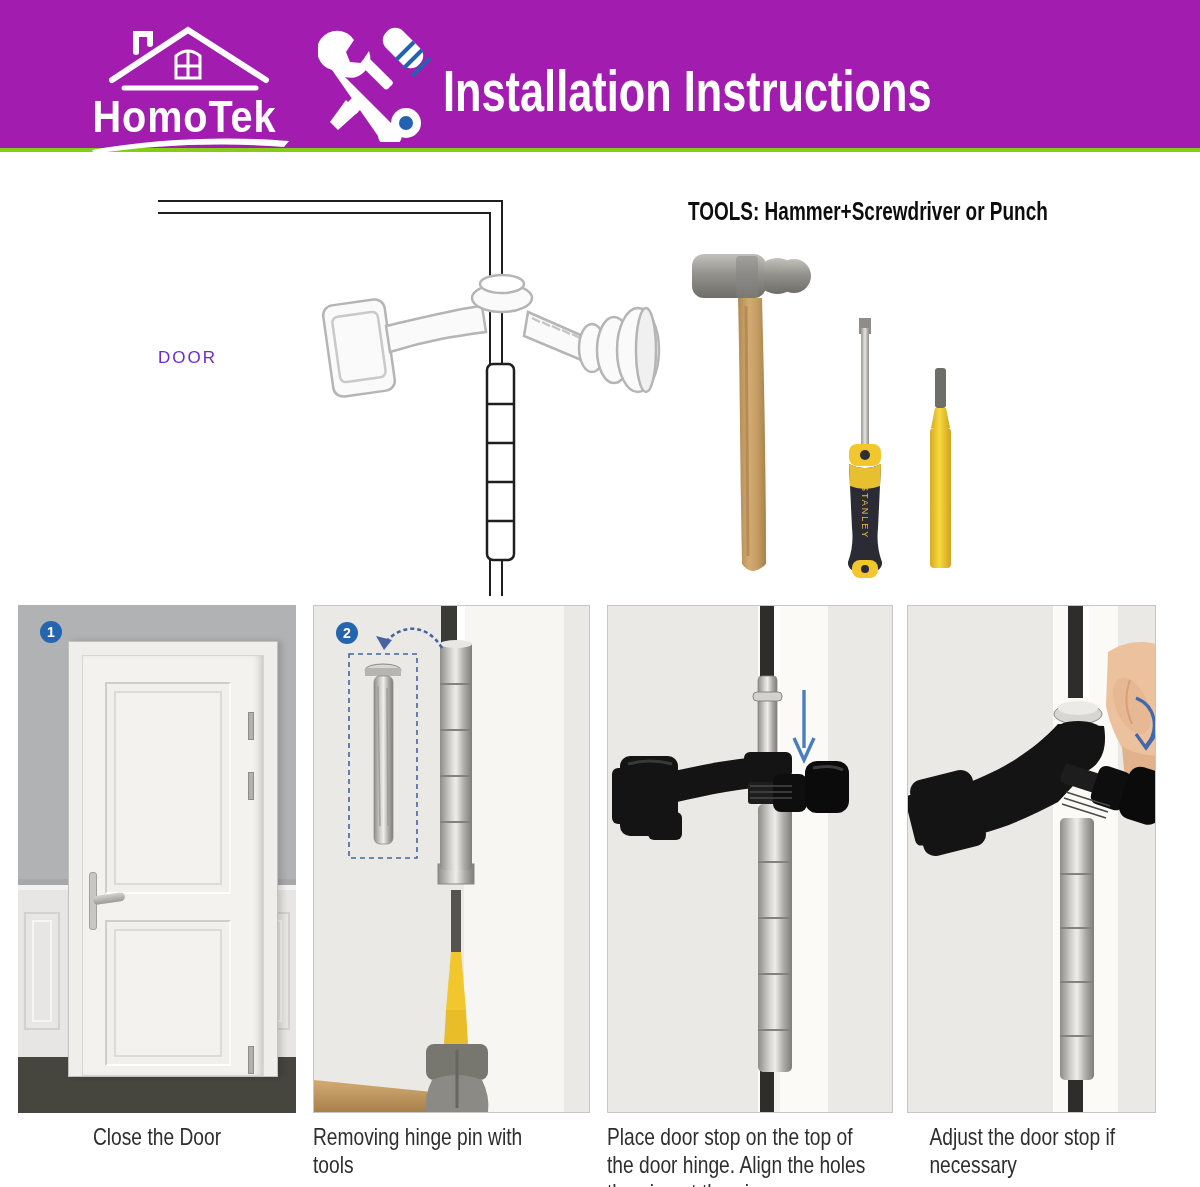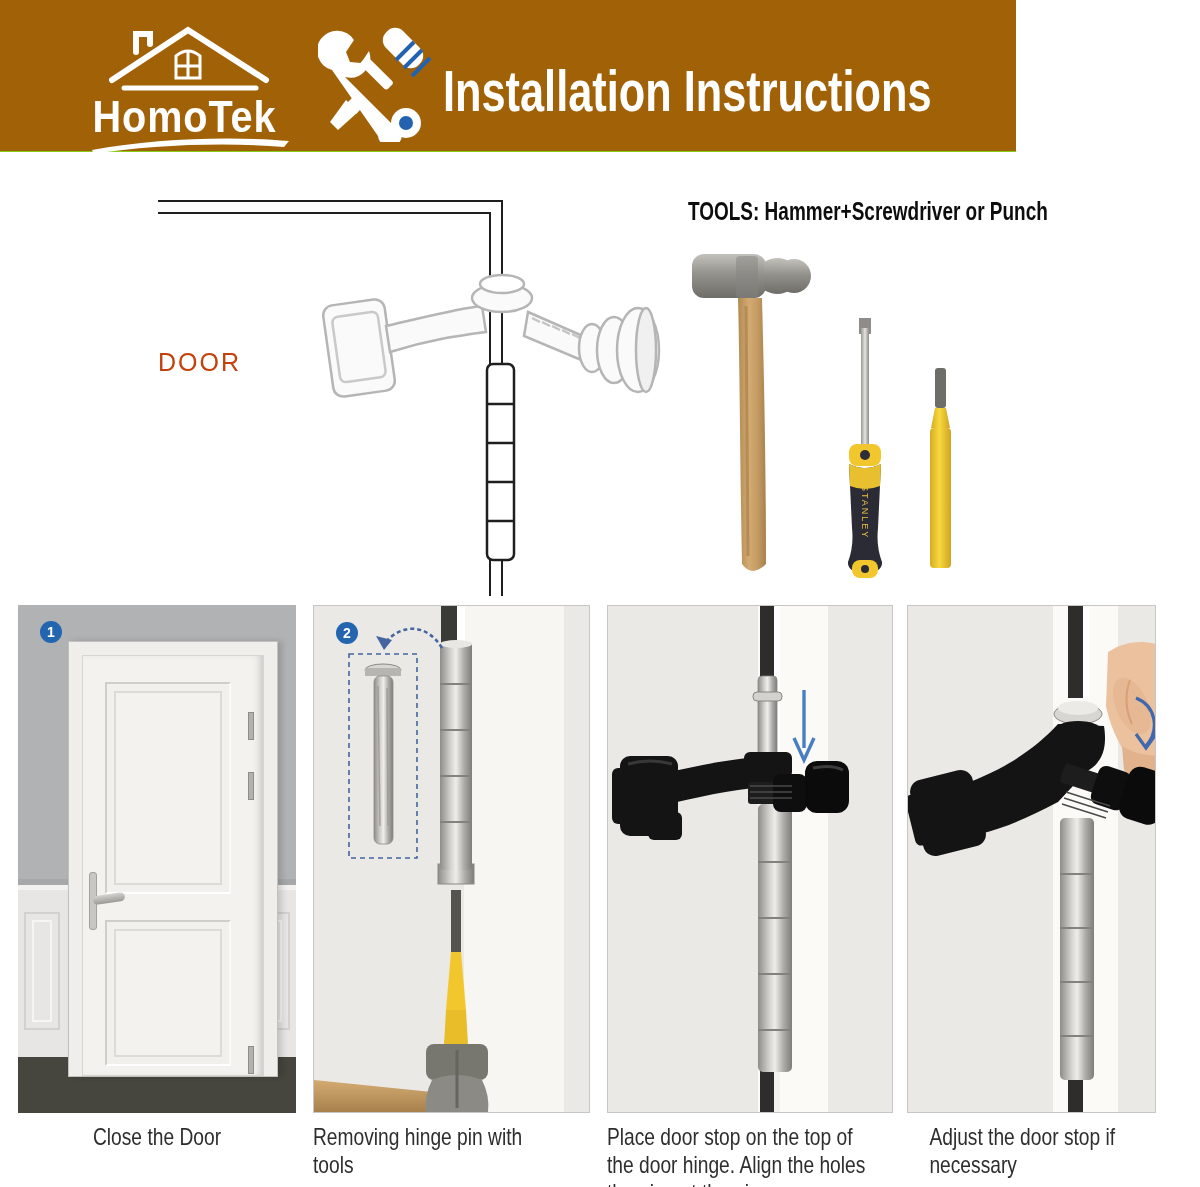--- a/index.html
+++ b/index.html
@@ -1,33 +1,33 @@
 <!DOCTYPE html>
 <html><head>
 <meta charset="utf-8">
 <style>
   * { margin:0; padding:0; box-sizing:border-box; }
   html,body { background:#ffffff; }
   body { font-family:"Liberation Sans", sans-serif; }
   .stage { position:relative; width:1200px; height:1187px; background:#ffffff; overflow:hidden; margin:0 auto; }
 
   
-  .banner { position:absolute; left:0; top:0; width:1016px; height:152px; background:#a16207; border-bottom:1px solid #84cc16; }
+  .banner { position:absolute; left:0; top:0; width:1200px; height:152px; background:#a21caf; border-bottom:4px solid #84cc16; }
   .logo { position:absolute; left:84px; top:18px; width:215px; height:124px; }
   .logo svg { position:absolute; left:0; top:0; }
   .brand { position:absolute; left:6px; top:74px; width:210px; text-align:center;
            color:#ffffff; font-weight:bold; font-size:44px; letter-spacing:1px;
            transform:scaleX(.9); transform-origin:0 0; white-space:nowrap; }
   .tools-badge { position:absolute; left:318px; top:26px; }
   .page-title { position:absolute; left:443px; top:58px; color:#ffffff; font-weight:bold; font-size:57px;
                 transform:scaleX(.76); transform-origin:0 0; white-space:nowrap; }
 
   
   .frame-drawing { position:absolute; left:140px; top:190px; }
-  .door-label { position:absolute; left:158px; top:348px; font-size:25px; color:#c2410c; letter-spacing:2px; }
+  .door-label { position:absolute; left:158px; top:348px; font-size:17px; color:#6d28d9; letter-spacing:2px; }
   .tools-heading { position:absolute; left:688px; top:196px; font-size:26px; font-weight:bold; color:#0d0d0d;
                    transform:scaleX(.73); transform-origin:0 0; white-space:nowrap; }
   .hammer-svg { position:absolute; left:690px; top:246px; }
   .screwdriver-svg { position:absolute; left:840px; top:318px; }
   .punch-svg { position:absolute; left:926px; top:368px; }
 
   
   .step { position:absolute; top:605px; }
   .step .panel { position:relative; width:100%; height:508px; background:#eae9e5; border:1px solid #c7c6c2; overflow:hidden; }
   .step1 { left:18px;  width:278px; }

